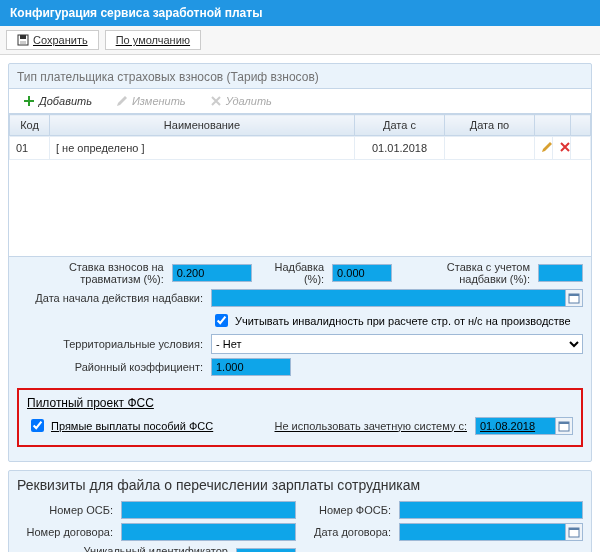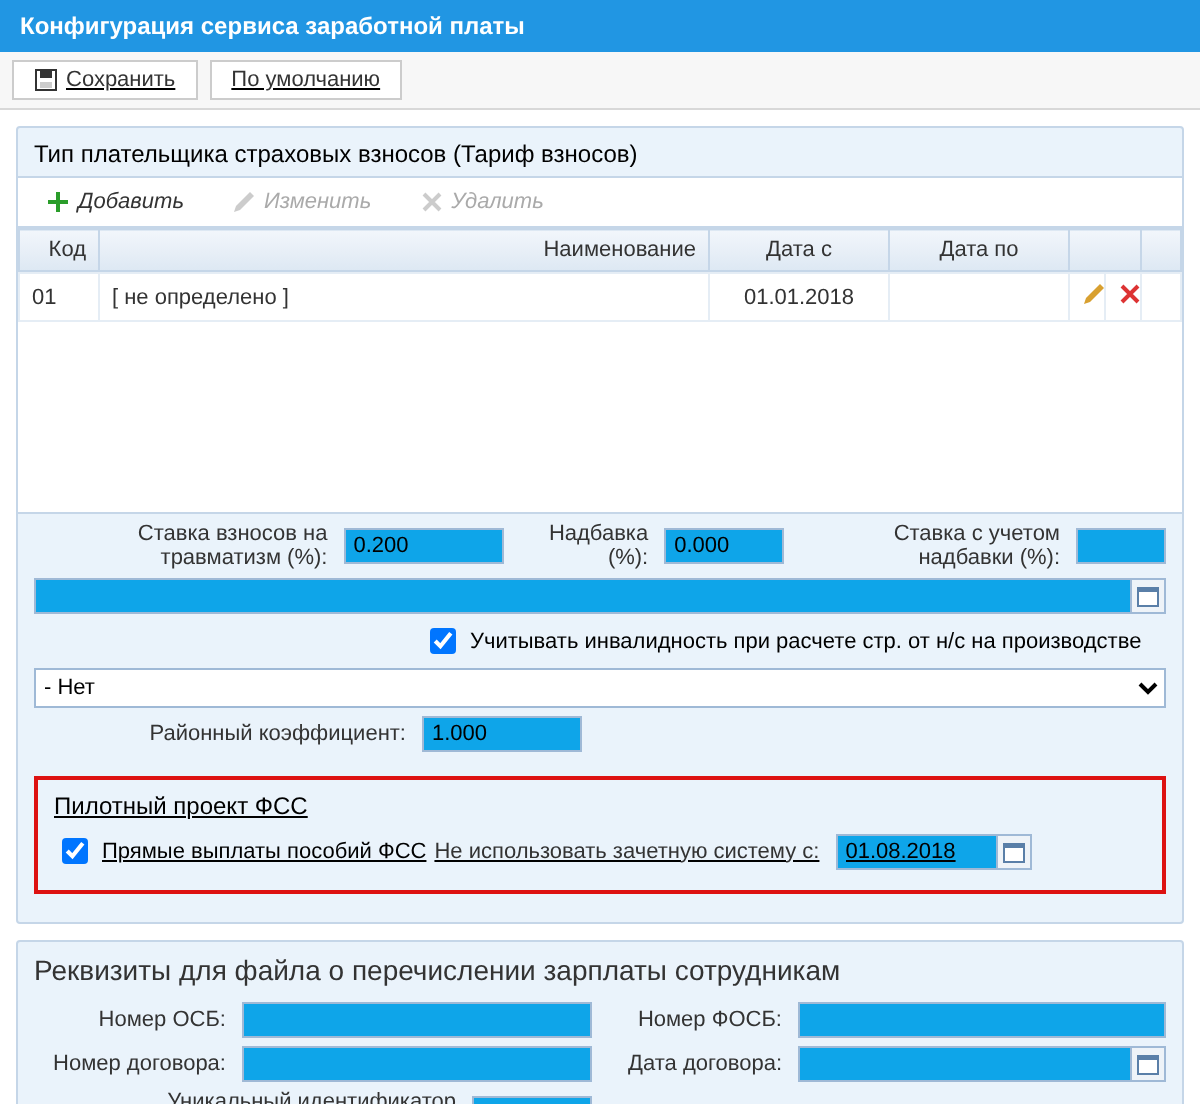--- a/index.html
+++ b/index.html
@@ -39,21 +39,21 @@
   .section {
     margin: 8px;
     border: 1px solid #c5d6e8;
     background: #eaf3fb;
     border-radius: 2px;
     padding-bottom: 6px;
   }
   .section-title {
     padding: 6px 8px 4px 8px;
     font-size: 12px;
-    color: #000000;
+    color: #737373;
   }
   .grid-toolbar {
     background: #fff;
     border: 1px solid #c5d6e8;
     border-left: none;
     border-right: none;
     display: flex;
     gap: 8px;
     padding: 4px 6px;
     font-style: italic;
@@ -71,21 +71,21 @@
   .gicon { width: 12px; height: 12px; display: inline-block; }
   .grid {
     background: #fff;
     border-bottom: 1px solid #c5d6e8;
   }
   .grid table { width: 100%; border-collapse: collapse; table-layout: fixed; }
   .grid th {
     background: linear-gradient(#f2f6fb, #dde8f3);
     border: 1px solid #c5d6e8;
     padding: 4px 6px;
-    text-align: right;
+    text-align: center;
     font-weight: normal;
     font-size: 11px;
     color: #333;
   }
   .grid td {
     border: 1px solid #e5edf5;
     padding: 4px 6px;
     font-size: 11px;
     color: #333;
     background: #fff;
@@ -250,54 +250,56 @@
   <div class="form-block">
     <div class="row">
       <span class="lbl" style="width:190px">Ставка взносов на травматизм (%):</span>
       <input type="text" style="width: 80px;" value="0.200">
       <span class="lbl" style="width:78px;margin-left:10px">Надбавка (%):</span>
       <input type="text" style="width: 60px;" value="0.000">
       <span class="lbl" style="margin-left:10px">Ставка с учетом надбавки (%):</span>
       <input type="text" style="width: 45px;" value="">
     </div>
     <div class="row">
+      <span class="lbl" style="width:190px">Дата начала действия надбавки:</span>
       <span class="datefield" style="flex:1">
         <input type="text" style="flex: 1 1 0%;" value="">
         <span class="datebtn">
           <span class="gicon">
             <svg viewBox="0 0 12 12">
                 <rect x="1" y="2" width="10" height="9" fill="#fff" stroke="#5a7fa8"></rect>
                 <rect x="1" y="2" width="10" height="2" fill="#5a7fa8"></rect>
               </svg>
           </span>
         </span>
       </span>
     </div>
     <div class="row">
       <span class="lbl" style="width:190px"></span>
       <label class="cb">
         <input type="checkbox" checked="" style="">
         <span>Учитывать инвалидность при расчете стр. от н/с на производстве</span>
       </label>
     </div>
     <div class="row">
+      <span class="lbl" style="width:190px">Территориальные условия:</span>
       <select style="flex:1">
         <option>- Нет</option>
       </select>
     </div>
     <div class="row">
       <span class="lbl" style="width:190px">Районный коэффициент:</span>
       <input type="text" style="width: 80px;" value="1.000">
     </div>
   </div>
 
   <div class="pilot">
     <div class="inner">
       <div style="font-size:12px;margin-bottom:6px">Пилотный проект ФСС</div>
-      <div class="row" style="justify-content:flex-start">
+      <div class="row" style="justify-content:space-between">
         <label class="cb">
           <input type="checkbox" checked="" style="">
           <span>Прямые выплаты пособий ФСС</span>
         </label>
         <span style="display:inline-flex;align-items:center;gap:4px">
           <span class="lbl">Не использовать зачетную систему с:</span>
           <span class="datefield">
             <input type="text" style="width: 80px;" value="01.08.2018">
             <span class="datebtn">
               <span class="gicon">

